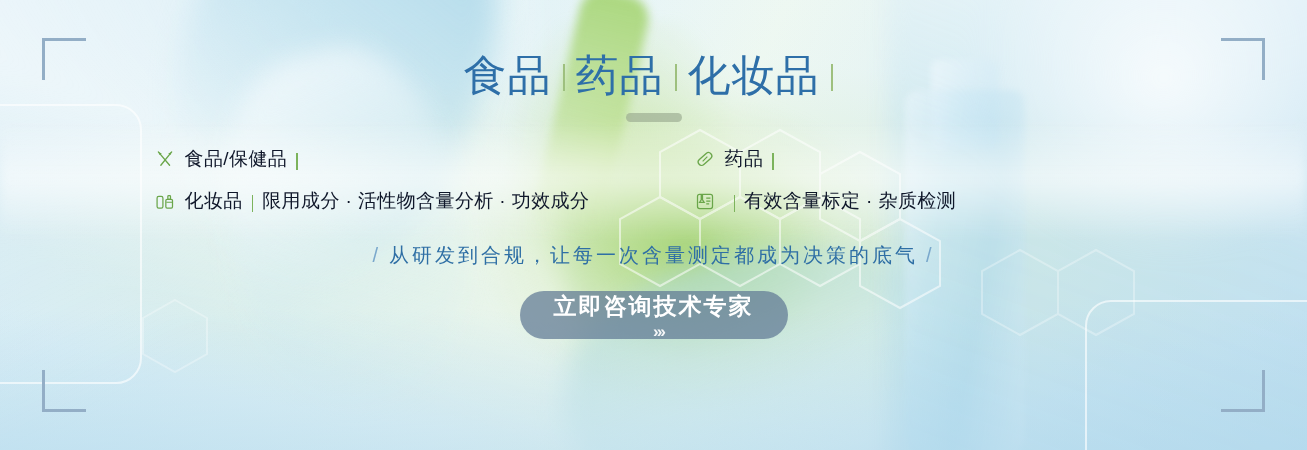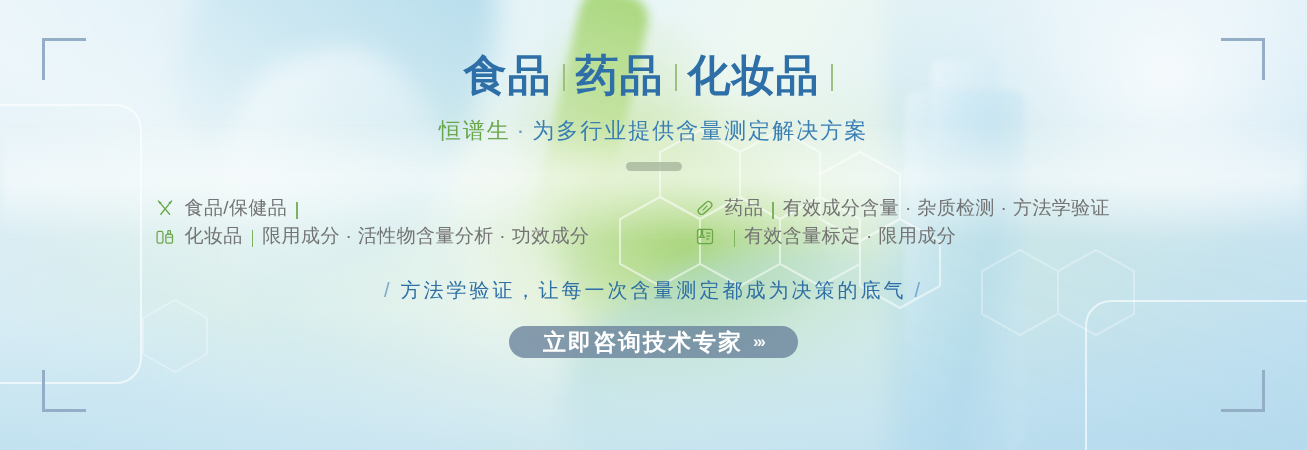--- a/index.html
+++ b/index.html
@@ -130,21 +130,21 @@
 
   
   .content{
     position:absolute; inset:0;
     display:flex; flex-direction:column; align-items:center;
   }
 
   .title{
     margin-top:54px;
     font-size:43px;
-    font-weight:700;
+    font-weight:400;
     color:#2e6fa8;
     letter-spacing:1px;
     line-height:1;
     display:flex; align-items:center;
     white-space:nowrap;
   }
   .title .sep{
     display:inline-block;
     width:2px; height:27px;
     background:#9ec07e;
@@ -168,23 +168,23 @@
     width:56px; height:9px;
     border-radius:5px;
     background:rgba(150,166,140,.62);
   }
 
   .features{
     margin-top:24px;
     width:1000px;
     display:grid;
     grid-template-columns:540px 460px;
-    row-gap:2px;
+    row-gap:16px;
     font-size:19px;
-    color:#737373;
+    color:#0f172a;
     font-weight:500;
   }
   .feat{
     display:flex; align-items:center;
     white-space:nowrap;
     letter-spacing:.4px;
   }
   .feat .ico{
     width:22px; height:22px;
     margin-right:9px;
@@ -201,32 +201,33 @@
     font-size:20px;
     color:#2f6fa5;
     letter-spacing:3px;
     font-weight:500;
     white-space:nowrap;
   }
   .tagline .slash{ color:#7aa8cc; margin:0 8px; font-weight:400; }
 
   .cta{
     margin-top:22px;
-    height:32px;
+    height:48px;
     padding:0 34px;
     border-radius:26px;
     background:rgba(96,120,148,.72);
     color:#ffffff;
     font-size:23px;
     font-weight:700;
     letter-spacing:2px;
     display:flex; align-items:center;
     border:none;
     cursor:pointer;
     white-space:nowrap;
+    flex-direction:column;
   }
   .cta .chev{
     margin-left:10px;
     font-size:17px;
     letter-spacing:-2px;
     opacity:.92;
     font-weight:700;
   }
 </style>
 </head>
@@ -288,23 +289,20 @@
 
     <h1 class="title">
       <span>食品</span>
       <span class="sep"></span>
       <span>药品</span>
       <span class="sep"></span>
       <span>化妆品</span>
       <span class="sep"></span>
     </h1>
 
-    <div class="subtitle">
-      <span class="brand">恒谱生</span><span class="dot">·</span><span>为多行业提供含量测定解决方案</span>
-    </div>
 
     <div class="divider"></div>
 
     <div class="features">
 
       <div class="feat">
         <span class="ico">
           <svg width="20" height="20" viewBox="0 0 24 24" fill="none" stroke="#6aa64a" stroke-width="1.6" stroke-linecap="round">
             <path d="M4 3.5 L17.5 19.5"></path>
             <path d="M20 3.5 L7 19.5"></path>
@@ -318,21 +316,20 @@
 
       <div class="feat">
         <span class="ico">
           <svg width="20" height="20" viewBox="0 0 24 24" fill="none" stroke="#6aa64a" stroke-width="1.6">
             <rect x="2.5" y="8" width="19" height="8" rx="4" transform="rotate(-42 12 12)"></rect>
             <path d="M9.2 14.8 L14.8 9.2" stroke-width="1.4"></path>
           </svg>
         </span>
         <span>药品</span>
         <span class="bar"></span>
-        <span>有效成分含量 · 杂质检测 · 方法学验证</span>
       </div>
 
       <div class="feat">
         <span class="ico">
           <svg width="20" height="20" viewBox="0 0 24 24" fill="none" stroke="#6aa64a" stroke-width="1.5">
             <rect x="2.5" y="6.5" width="7" height="14" rx="2"></rect>
             <rect x="13" y="10" width="8" height="10.5" rx="1.5"></rect>
             <rect x="15.4" y="5.5" width="3.2" height="4.5" rx="1"></rect>
             <path d="M13.6 13.5 H20.4" stroke-width="1.2"></path>
           </svg>
@@ -344,27 +341,27 @@
 
       <div class="feat">
         <span class="ico">
           <svg width="20" height="20" viewBox="0 0 24 24" fill="none" stroke="#6aa64a" stroke-width="1.5">
             <rect x="3" y="4" width="18" height="17" rx="2.5"></rect>
             <path d="M7.5 4 V10.5 L5.5 13.5 H11 L9 10.5 V4"></path>
             <path d="M13.5 8.5 H18.5 M13.5 12 H18.5 M13.5 15.5 H17"></path>
           </svg>
         </span>
         <span class="bar"></span>
-        <span>有效含量标定 · 限用成分</span>
+        <span>有效含量标定 · 杂质检测</span>
       </div>
 
     </div>
 
     <div class="tagline">
-      <span class="slash">/</span><span>方法学验证，让每一次含量测定都成为决策的底气</span><span class="slash">/</span>
+      <span class="slash">/</span><span>从研发到合规，让每一次含量测定都成为决策的底气</span><span class="slash">/</span>
     </div>
 
     <button class="cta">
       <span>立即咨询技术专家</span>
       <span class="chev">›››</span>
     </button>
 
   </div>
 </div>
 

